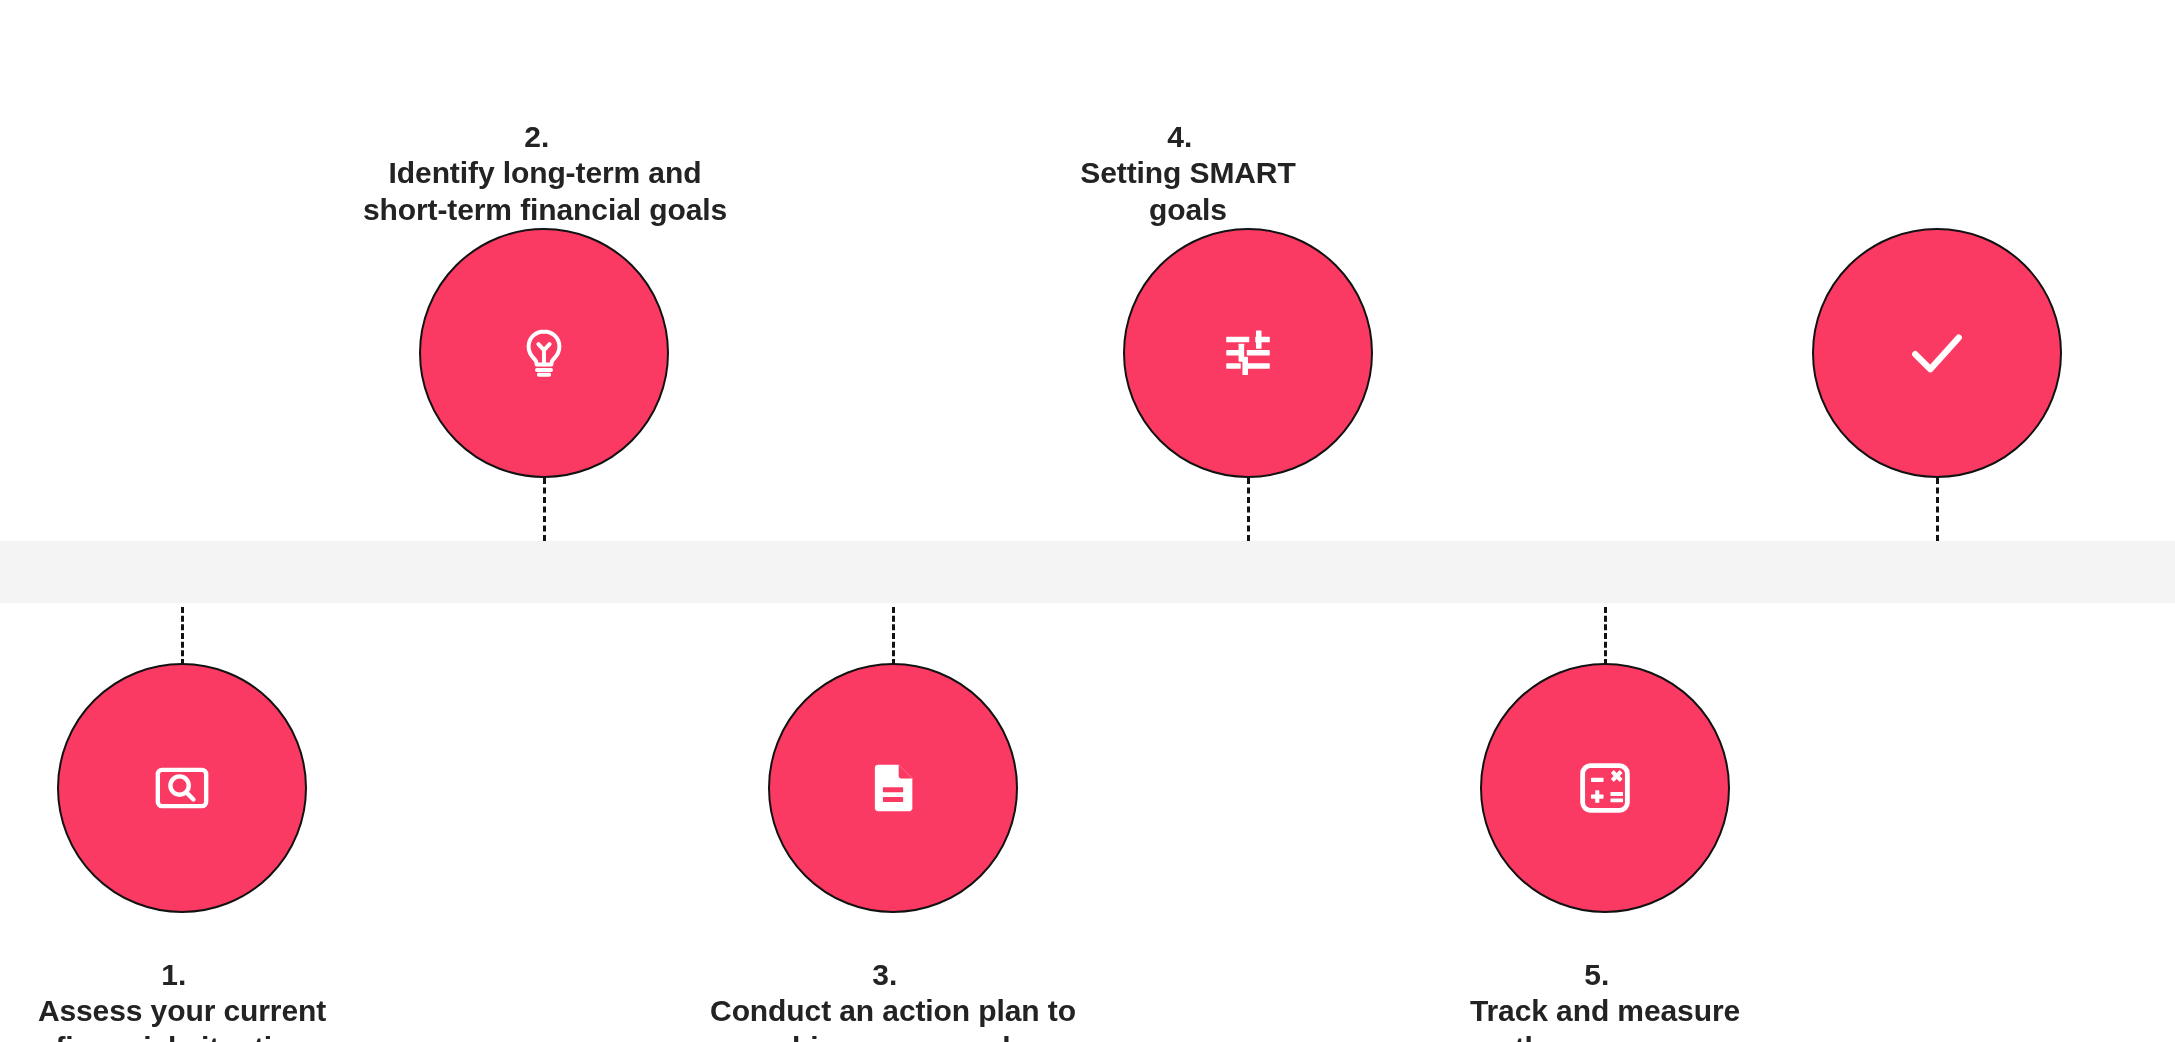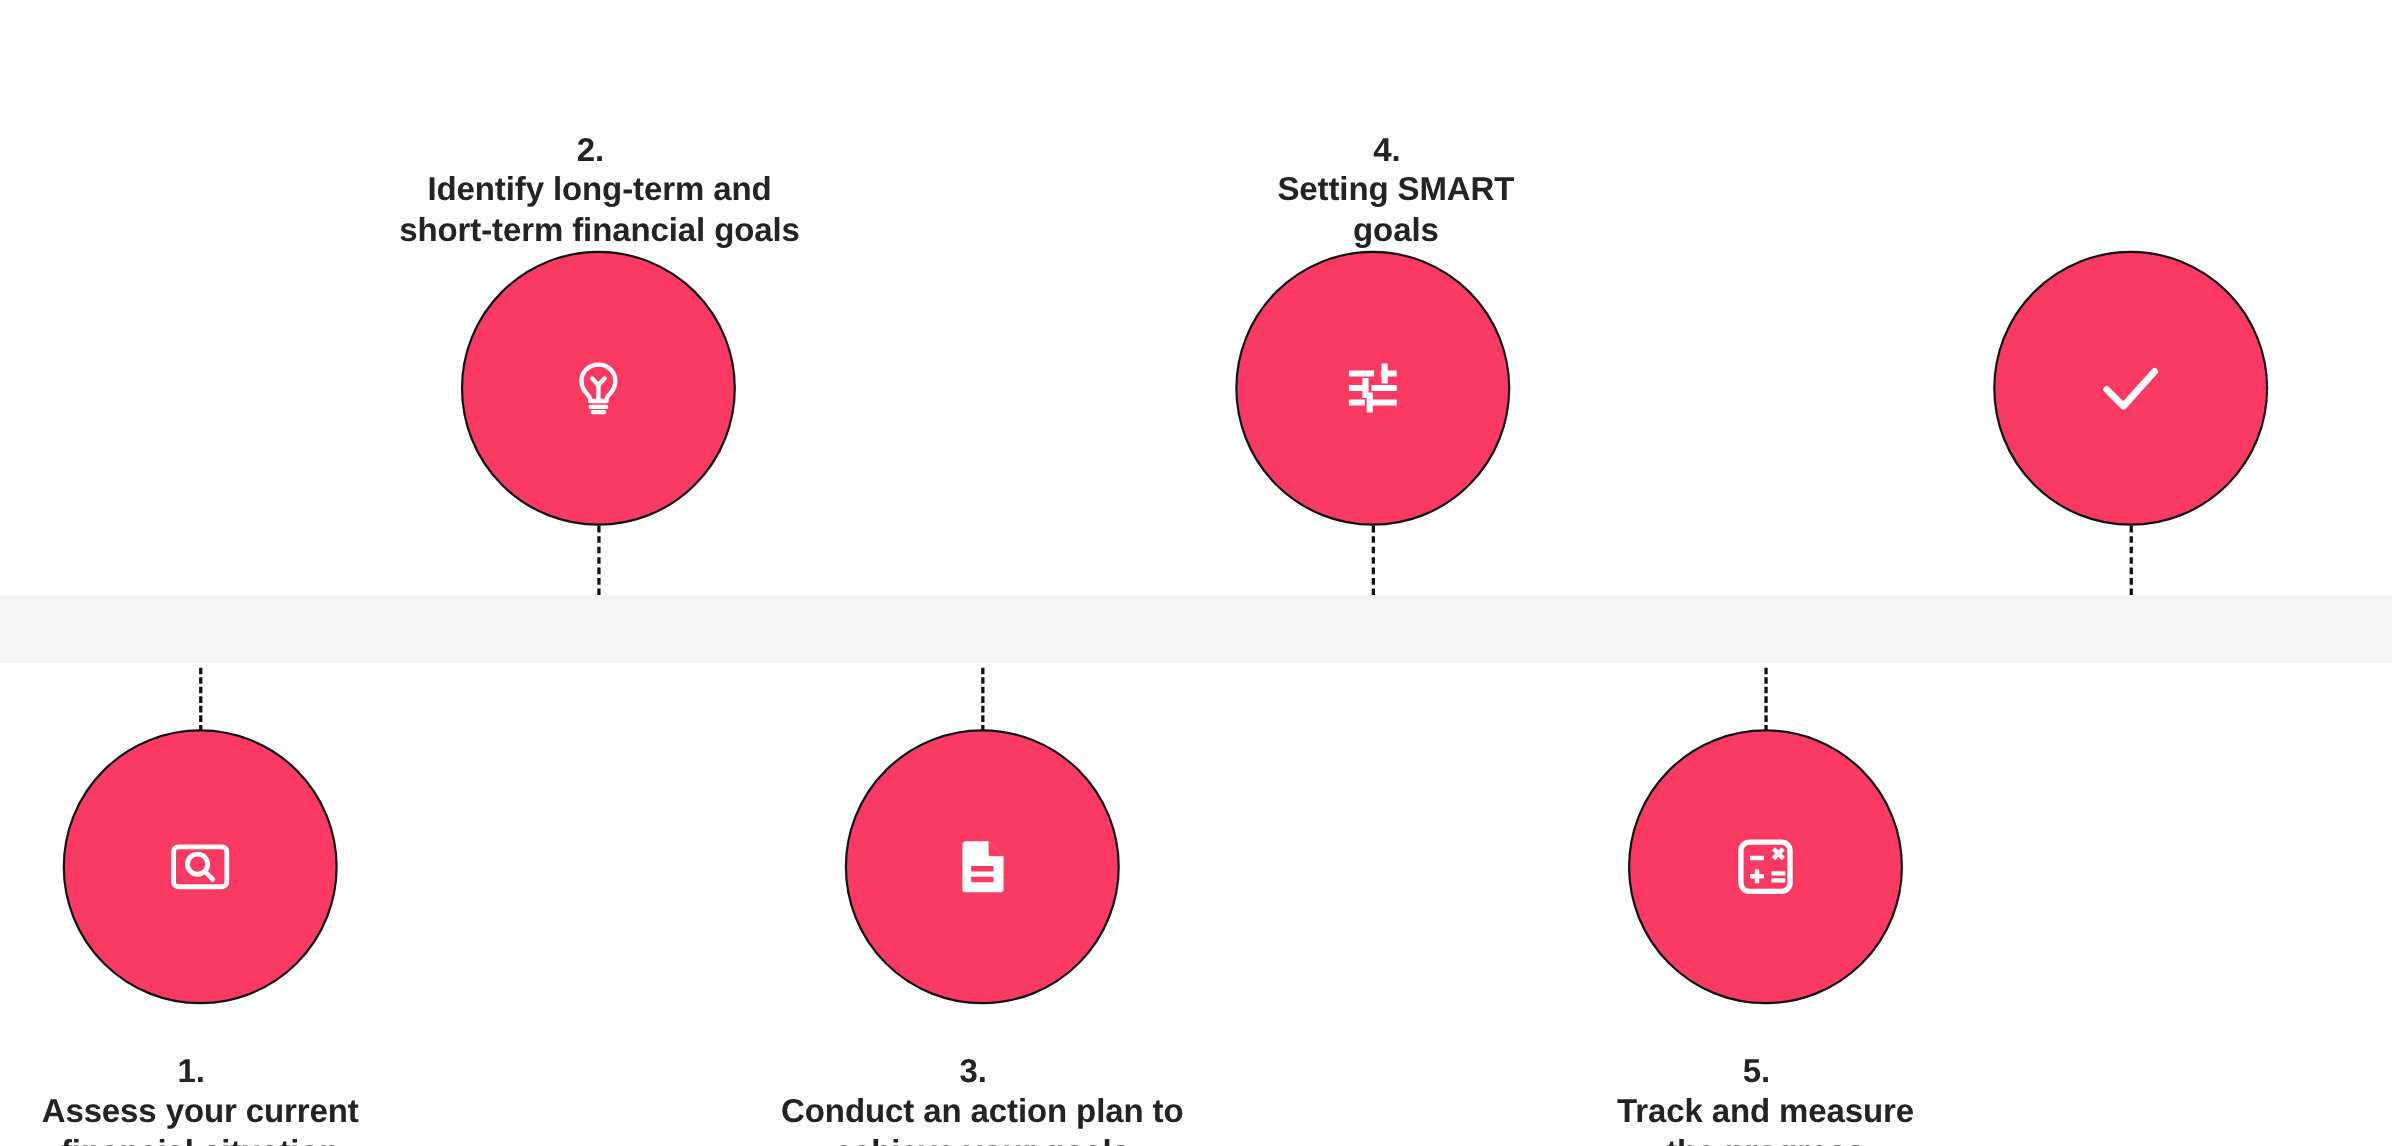--- a/index.html
+++ b/index.html
@@ -133,21 +133,21 @@
         </svg>
       </span>
     </div>
   </div>
   <div class="label" style="left:643px; top:920px; width:500px;">
     <span class="num">3.  </span>
     <span>Conduct an action plan to
 achieve your goals</span>
   </div>
 
-  <div class="label" style="left:1049px; top:82px; width:440px;">
+  <div class="label" style="left:968px; top:82px; width:440px;">
     <span class="num">4.  </span>
     <span>Setting SMART
 goals</span>
   </div>
   <div class="node" style="left:1123px; top:228px;">
     <div class="circle">
       <span>
         <svg width="58" height="58" viewBox="0 0 48 48" fill="#ffffff">
           <rect x="6" y="10.6" width="19" height="4.6" rx="0.4"></rect>
           <rect x="30" y="10.6" width="12" height="4.6" rx="0.4"></rect>

